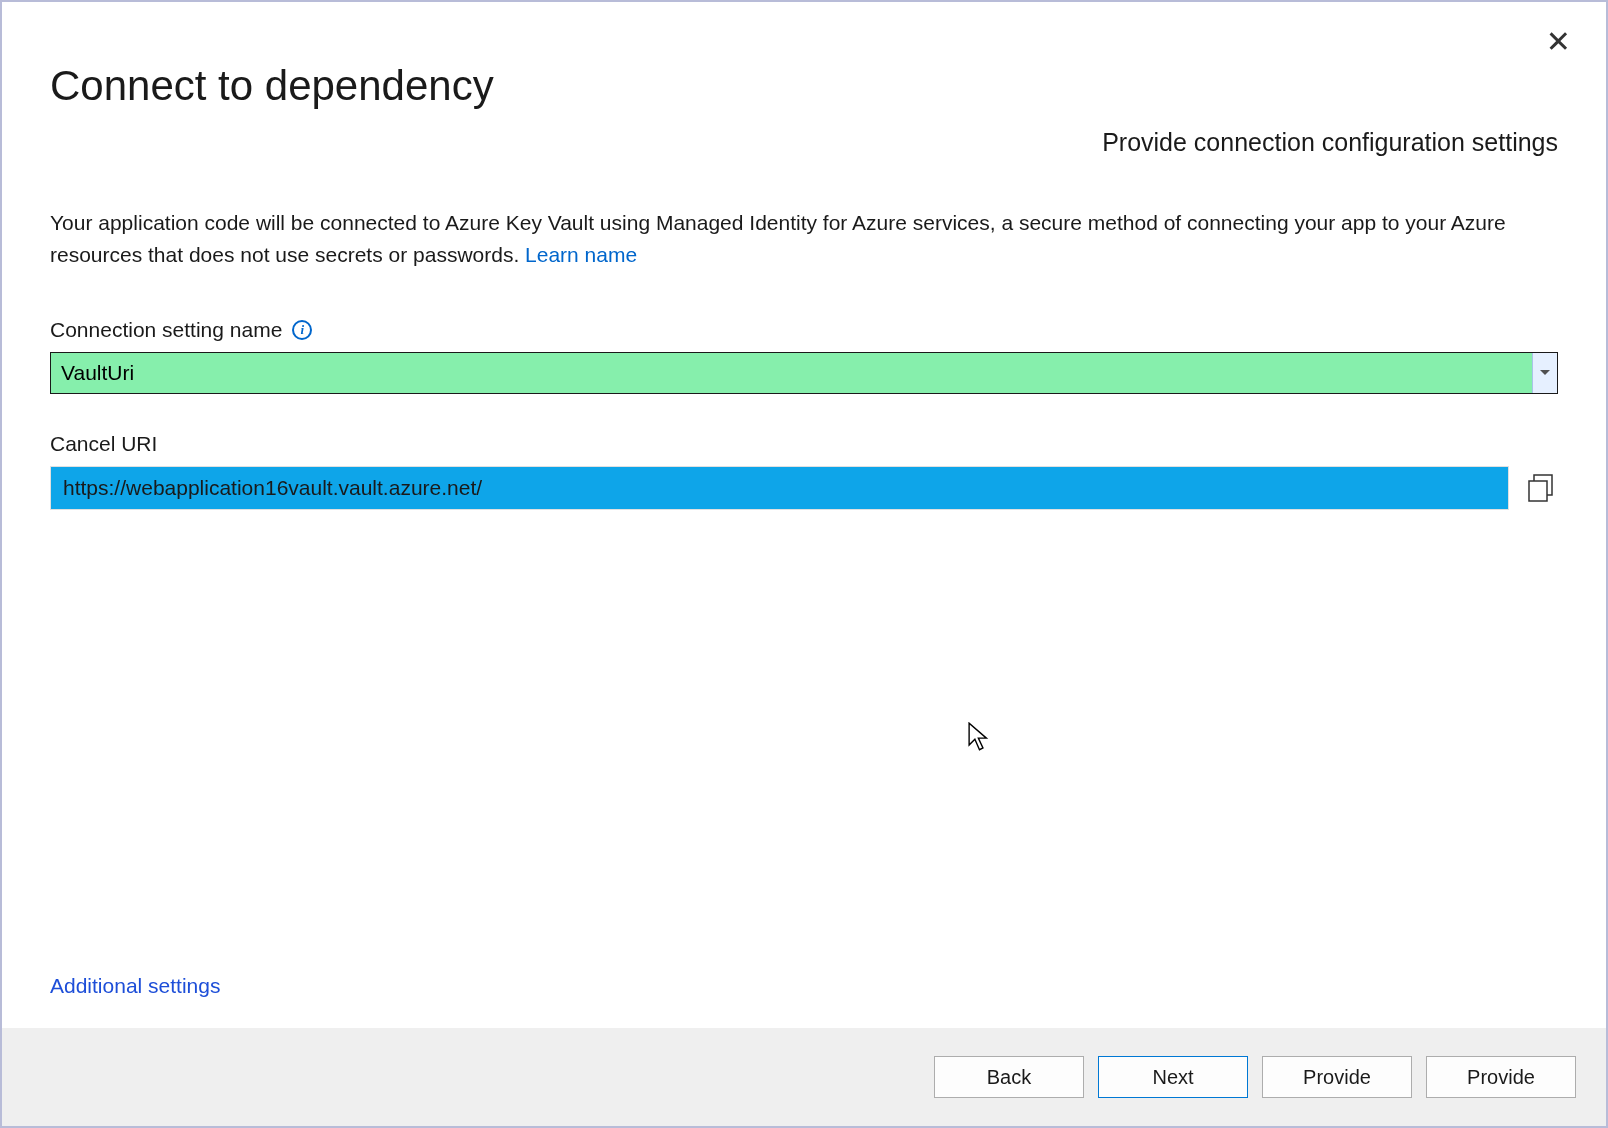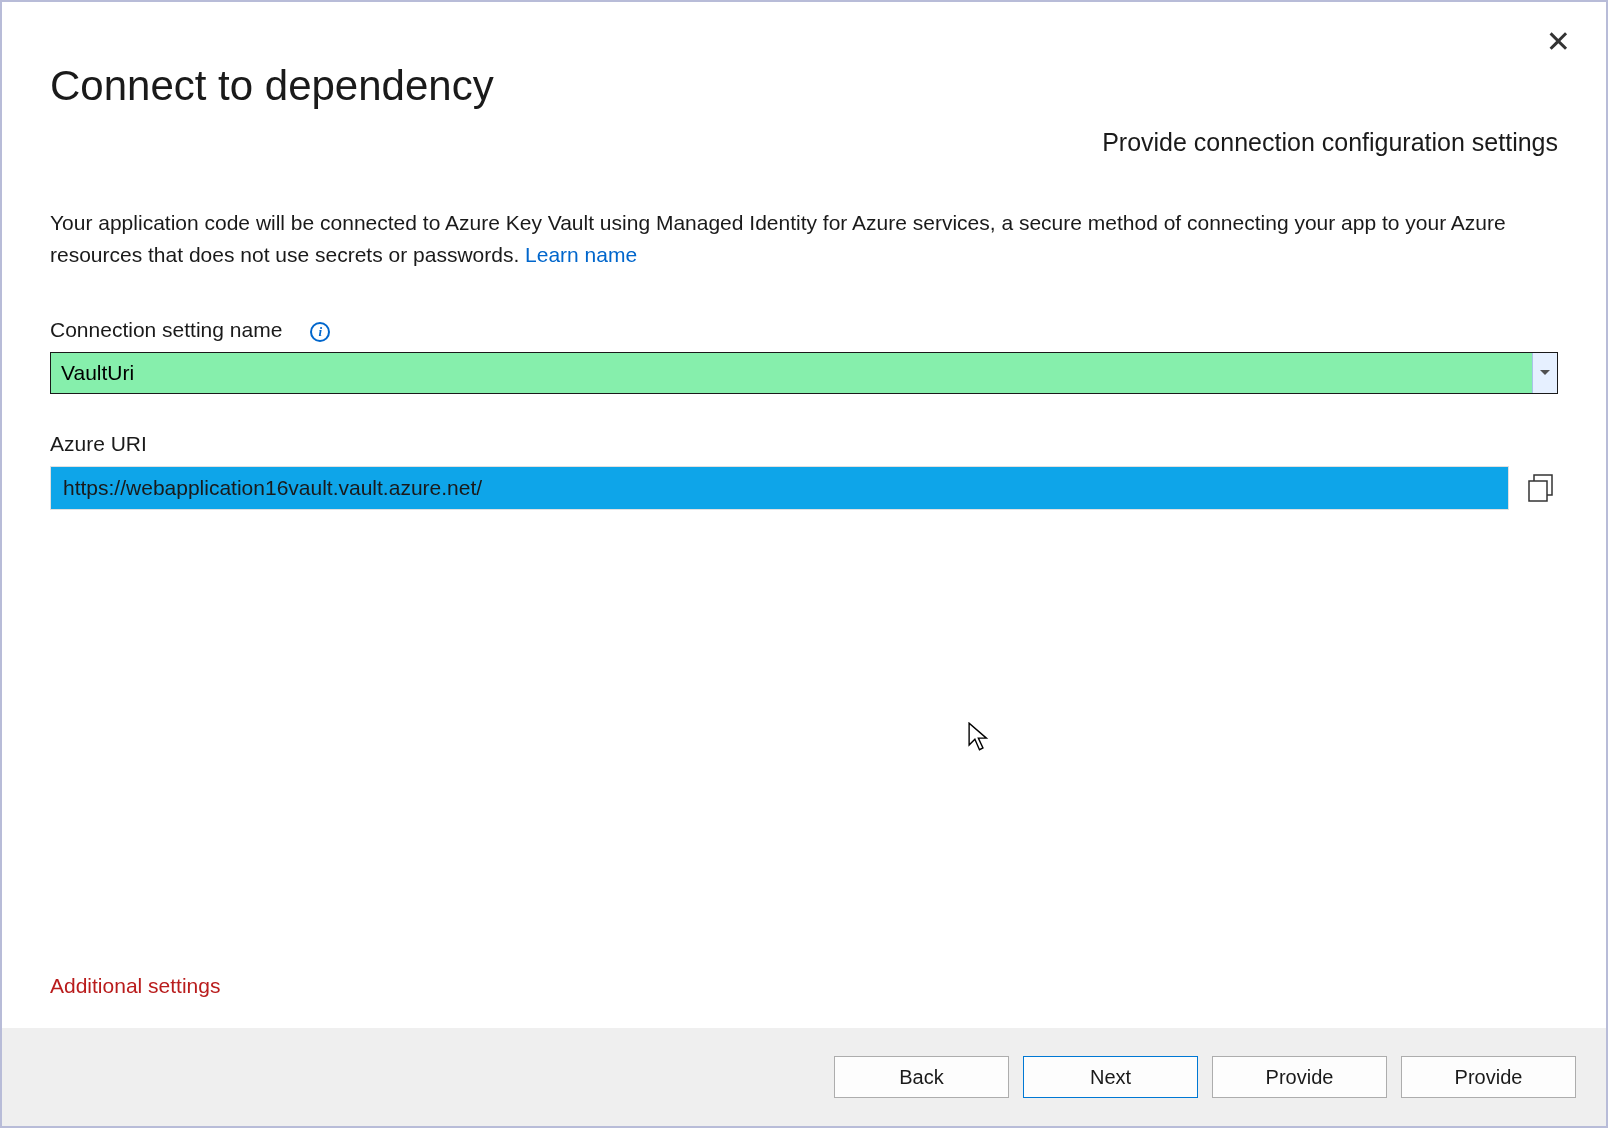--- a/index.html
+++ b/index.html
@@ -64,22 +64,22 @@
     .link {
       color: #0066cc;
       text-decoration: none;
       cursor: pointer;
     }
     .field-row {
       margin-bottom: 38px;
     }
     .field-label {
       display: flex;
-      align-items: flex-end;
-      gap: 28px;
+      align-items: center;
+      gap: 10px;
       font-size: 21px;
       color: #1a1a1a;
       margin-bottom: 10px;
     }
     .info-icon {
       width: 20px;
       height: 20px;
       border: 2px solid #0066cc;
       border-radius: 50%;
       display: inline-flex;
@@ -139,38 +139,38 @@
       padding: 2px;
       display: flex;
       align-items: center;
       justify-content: center;
     }
     .copy-btn svg {
       width: 30px;
       height: 30px;
     }
     .additional-settings {
-      color: #b91c1c;
+      color: #1d4ed8;
       font-size: 21px;
       text-decoration: none;
       cursor: pointer;
       margin-top: auto;
       margin-bottom: 10px;
       display: inline-block;
       align-self: flex-start;
     }
     .footer {
       background: #efefef;
       padding: 28px 30px;
       display: flex;
       justify-content: flex-end;
       gap: 14px;
     }
     .footer-btn {
-      width: 175px;
+      width: 150px;
       height: 42px;
       font-size: 20px;
       font-family: inherit;
       background: #fdfdfd;
       border: 1px solid #adadad;
       cursor: pointer;
       color: #1a1a1a;
     }
     .footer-btn.primary {
       border: 1.5px solid #0078d4;
@@ -209,21 +209,21 @@
         <button class="dropdown-btn">
           <svg viewBox="0 0 10 6">
             <path d="M0,0 L5,5 L10,0 Z" fill="#505050"></path>
           </svg>
         </button>
       </div>
     </div>
 
     <div class="field-row">
       <div class="field-label">
-        <span>Azure URI</span>
+        <span>Cancel URI</span>
       </div>
       <div class="uri-row">
         <input type="text" class="readonly-input" readonly="" value="https://webapplication16vault.vault.azure.net/" style="">
         <button class="copy-btn">
           <svg viewBox="0 0 30 30">
             <rect x="8" y="2" width="18" height="20" fill="none" stroke="#333" stroke-width="1.5"></rect>
             <rect x="3" y="8" width="18" height="20" fill="#fff" stroke="#333" stroke-width="1.5"></rect>
           </svg>
         </button>
       </div>

